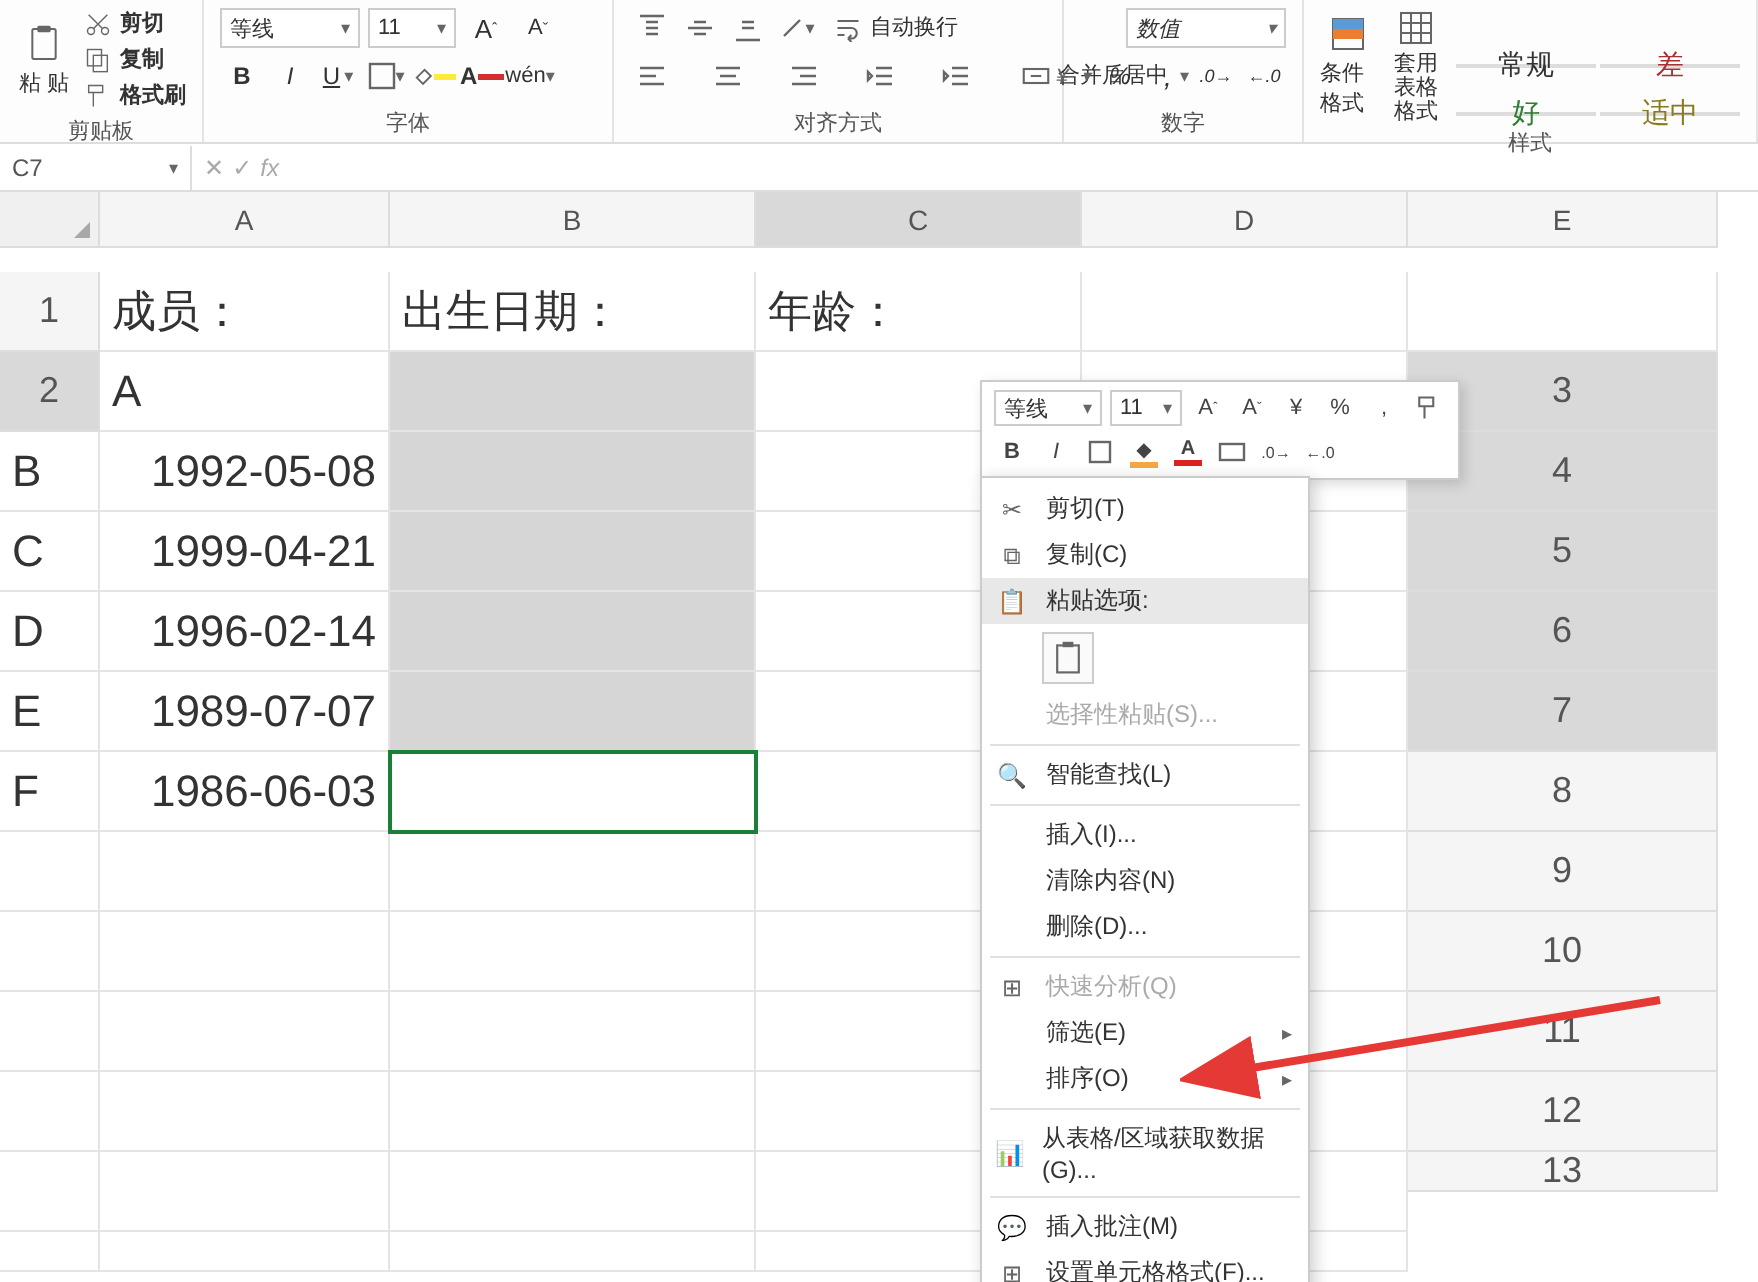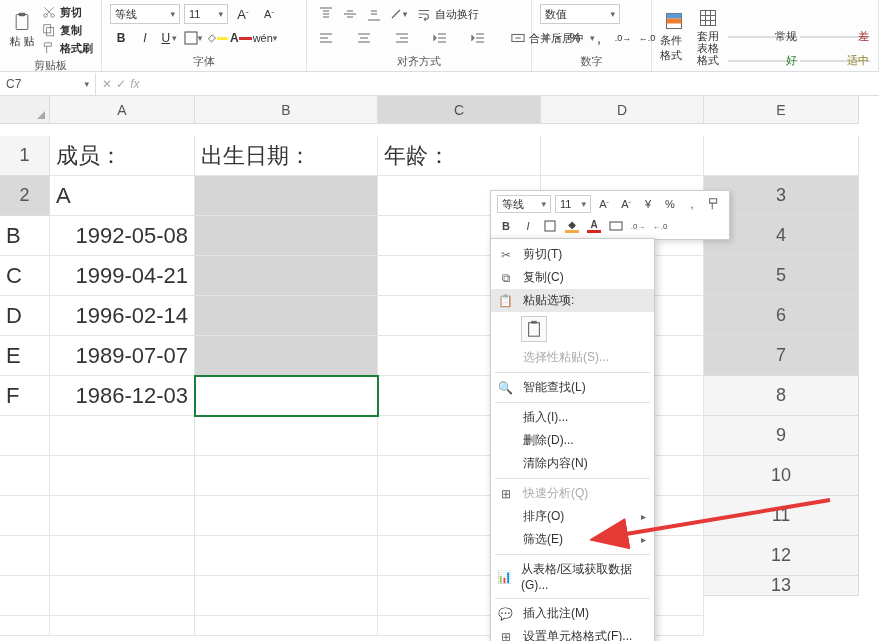--- a/index.html
+++ b/index.html
@@ -85,21 +85,21 @@
   .ic-btn {
     width: 22px; height: 20px;
     display: flex; align-items: center; justify-content: center;
     cursor: pointer;
   }
   .number-select{
     width:80px; height:20px; font-size:11px; background:#fff; border:1px solid #ccc;
     display:flex; align-items:center; padding:0 4px; justify-content:space-between;
   }
   .style-cells { display:grid; grid-template-columns: 70px 70px; grid-auto-rows:22px; gap:2px;}
-  .style-cell { border:1px solid #ddd; font-size:11px; display:flex; align-items:center; justify-content:flex-end;margin-top:22px;}
+  .style-cell { border:1px solid #ddd; font-size:14px; display:flex; align-items:center; justify-content:center;margin-top:22px;}
   .style-normal{ background:#fff;}
   .style-bad{ background:#fcd3d3; color:#a83232;}
   .style-good{ background:#d3f0d3; color:#2e7d32;}
   .style-neutral{ background:#f0e6b5; color:#8a7a1f;}
   
   .formula-bar {
     height: 24px;
     border-bottom: 1px solid #ddd;
     display: flex;
     align-items: center;
@@ -373,21 +373,21 @@
             </svg>
           <span>合并后居中</span>
             <span class="caret" style="margin-left:2px;">▾</span>
         </div>
       </div>
     </div>
     <div class="group-label">对齐方式</div>
   </div>
 
   <div class="ribbon-group" style="min-width:120px;">
-    <div class="group-body" style="flex-direction:column; align-items:flex-start; gap:4px;">
+    <div class="group-body" style="flex-direction:column; align-items:flex-end; gap:4px;font-style:italic;">
       <div class="number-select">
           <span>数值</span>
           <span class="caret">▾</span>
         </div>
       <div style="display:flex; gap:2px;">
         <div class="ic-btn">
             <svg width="14" height="14">
               <text x="1" y="11" font-size="11" fill="#666">¥</text>
             </svg>
             <span class="caret">▾</span>
@@ -426,20 +426,21 @@
             <span>差</span>
           </div>
         <div class="style-cell style-good">
             <span>好</span>
           </div>
         <div class="style-cell style-neutral">
             <span>适中</span>
           </div>
       </div>
     </div>
+    <div class="group-label">样式</div>
   </div>
 
 </div>
 
 <div class="formula-bar">
   <div class="name-box">
       <span>C7</span>
       <span class="caret">▾</span>
     </div>
   <div class="fb-btns">
@@ -556,21 +557,21 @@
   <div class="cell"></div>
   <div class="cell"></div>
 
   <div class="row-head sel">
       <span>7</span>
     </div>
   <div class="cell">
       <span>F</span>
     </div>
   <div class="cell right">
-      <span>1986-12-03</span>
+      <span>1986-06-03</span>
     </div>
   <div class="cell active">
       <span></span>
     </div>
   <div class="cell"></div>
   <div class="cell"></div>
 
   <div class="row-head">
       <span>8</span>
     </div>
@@ -707,38 +708,38 @@
     <span class="cm-icon">🔍</span>
     <span>智能查找(L)</span>
   </div>
   <div class="cm-sep"></div>
   <div class="cm-item">
     <span class="cm-icon"></span>
     <span>插入(I)...</span>
   </div>
   <div class="cm-item">
     <span class="cm-icon"></span>
+    <span>清除内容(N)</span>
+  </div>
+  <div class="cm-item">
+    <span class="cm-icon"></span>
     <span>删除(D)...</span>
-  </div>
-  <div class="cm-item">
-    <span class="cm-icon"></span>
-    <span>清除内容(N)</span>
   </div>
   <div class="cm-sep"></div>
   <div class="cm-item disabled">
     <span class="cm-icon">⊞</span>
     <span>快速分析(Q)</span>
   </div>
   <div class="cm-item cm-sub">
     <span class="cm-icon"></span>
-    <span>排序(O)</span>
+    <span>筛选(E)</span>
   </div>
   <div class="cm-item cm-sub">
     <span class="cm-icon"></span>
-    <span>筛选(E)</span>
+    <span>排序(O)</span>
   </div>
   <div class="cm-sep"></div>
   <div class="cm-item">
     <span class="cm-icon">📊</span>
     <span>从表格/区域获取数据(G)...</span>
   </div>
   <div class="cm-sep"></div>
   <div class="cm-item">
     <span class="cm-icon">💬</span>
     <span>插入批注(M)</span>

